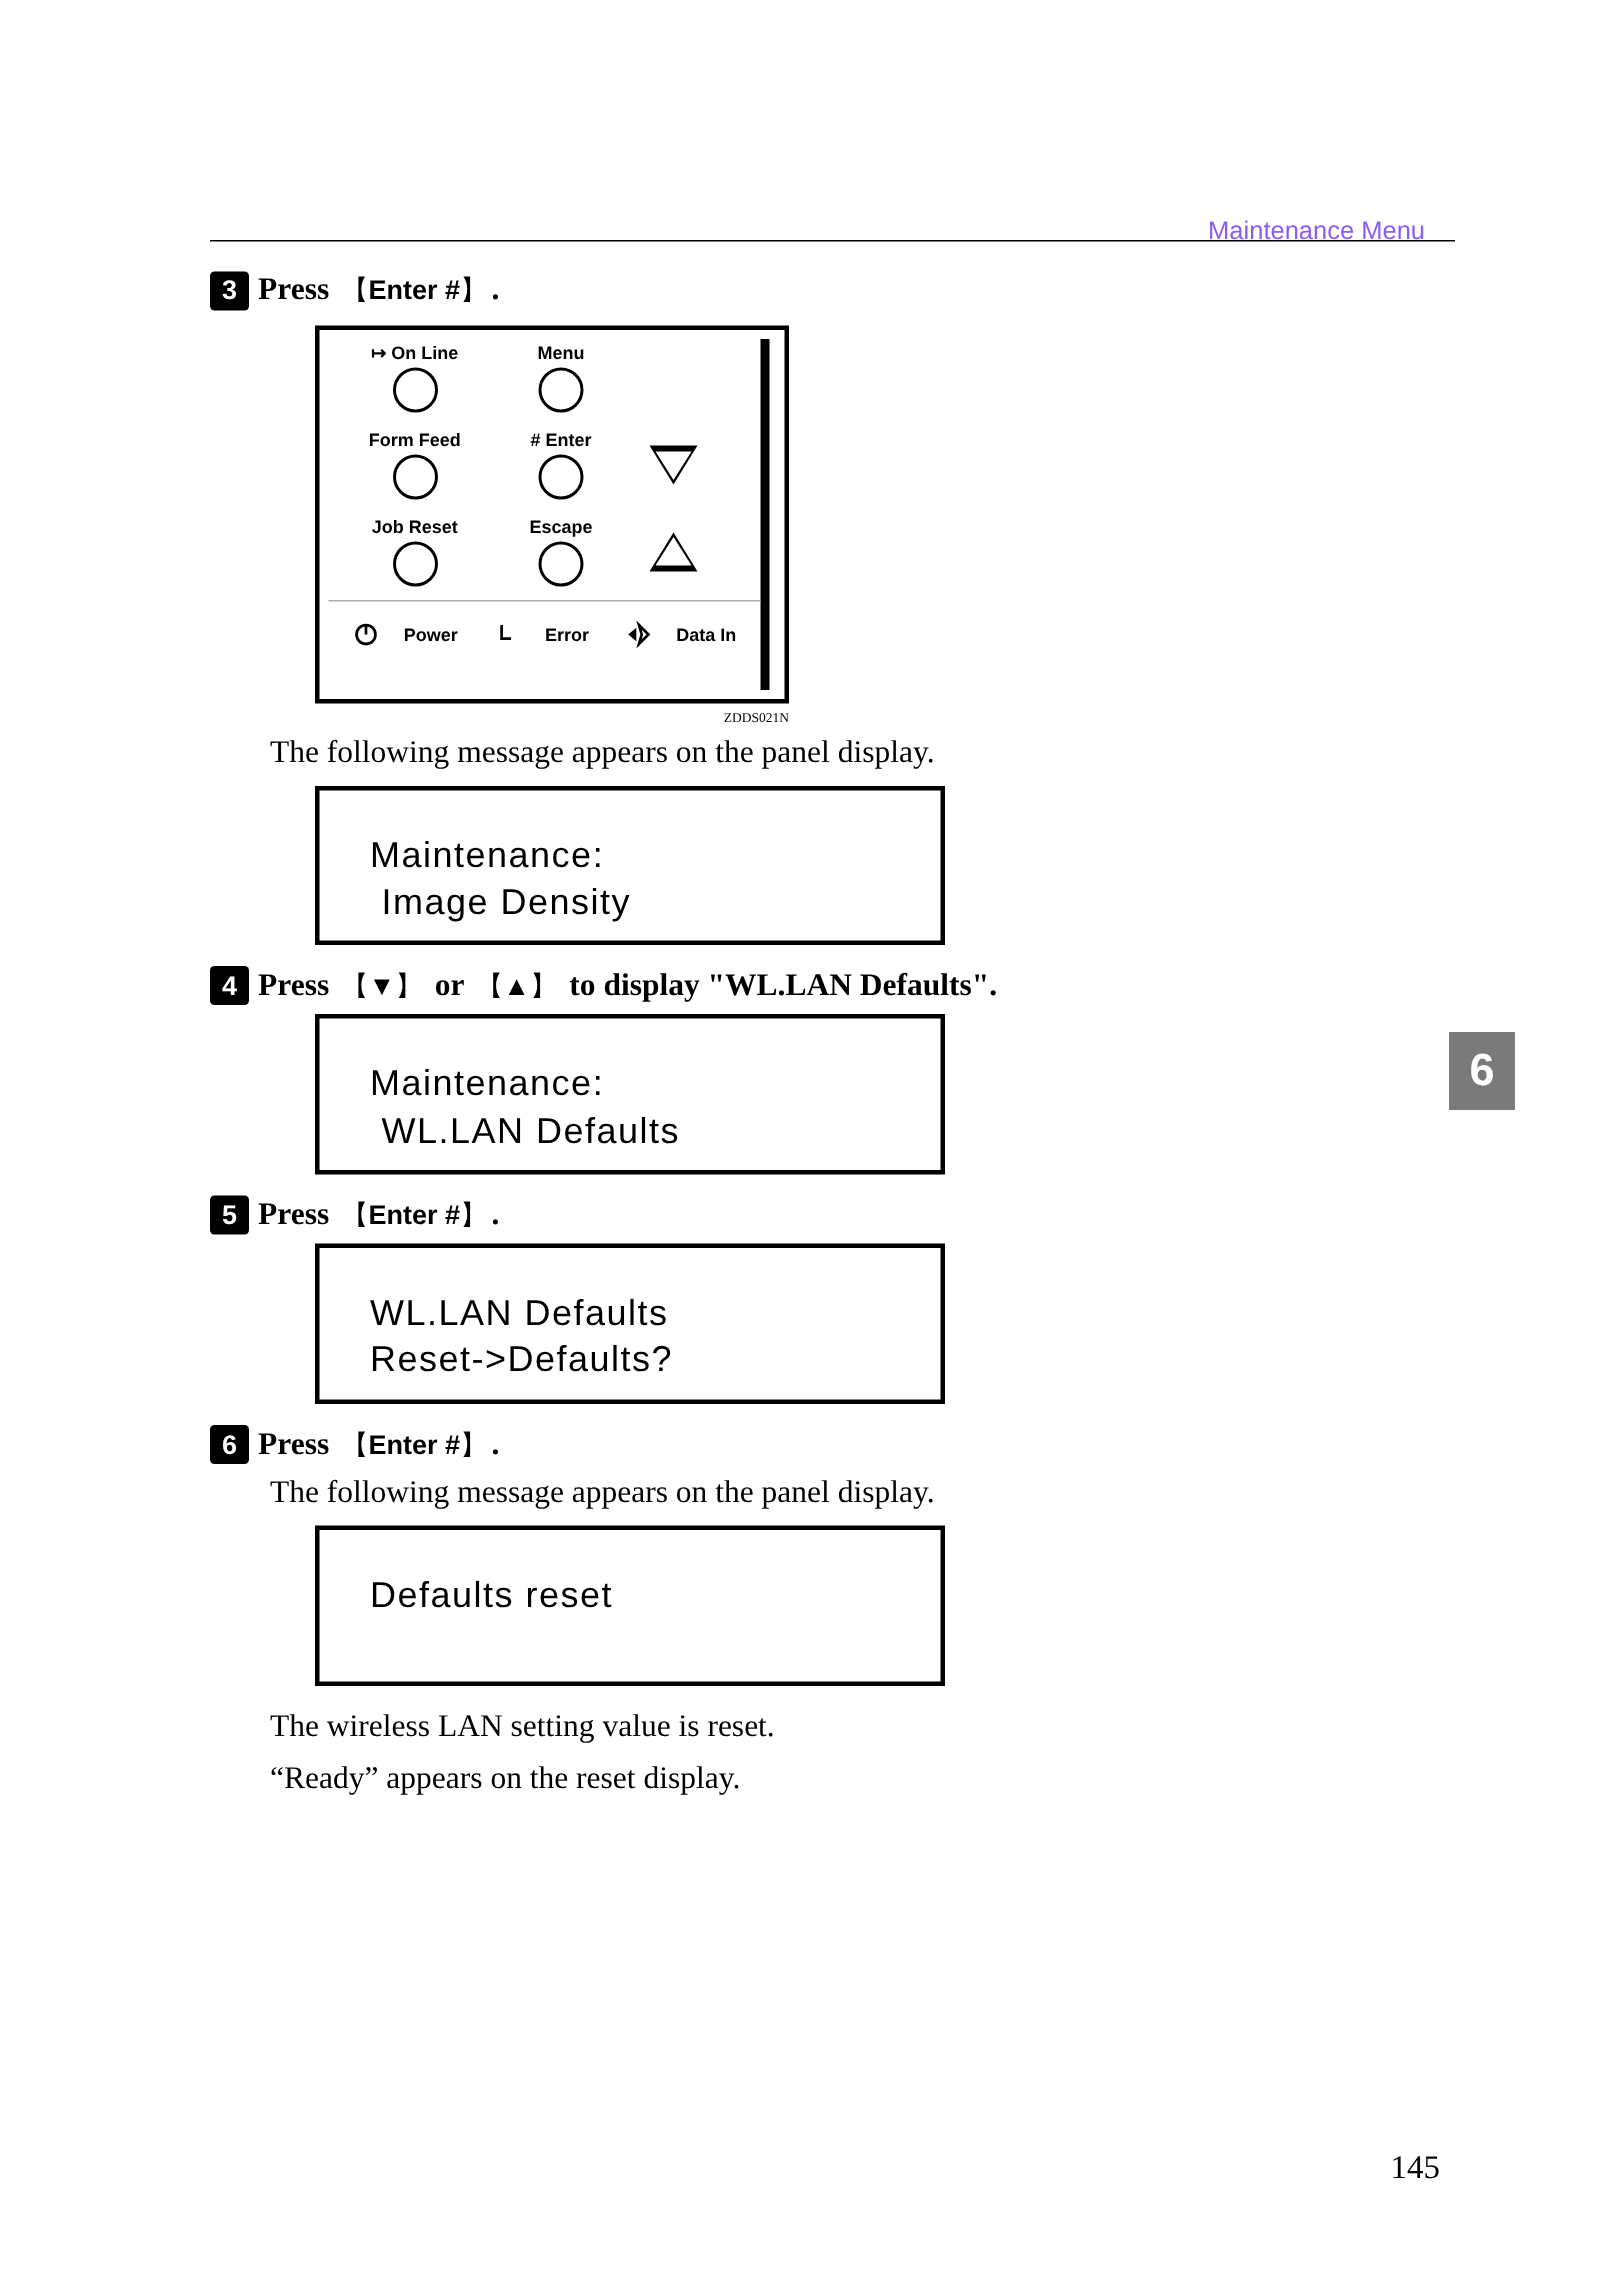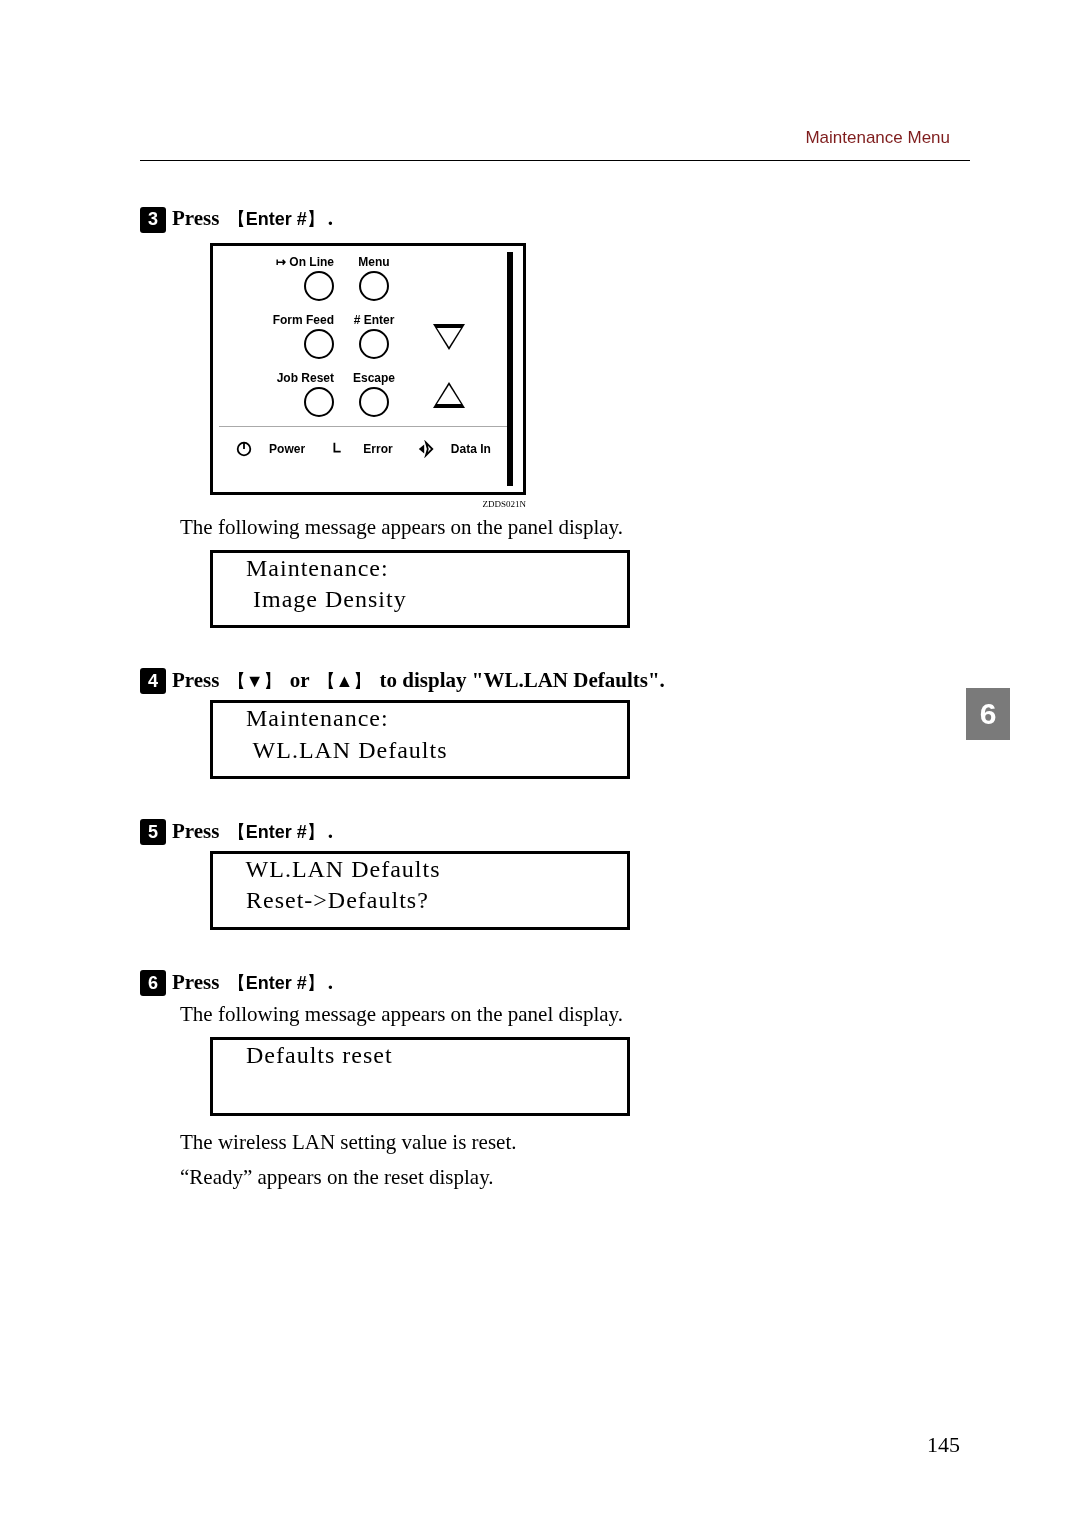--- a/index.html
+++ b/index.html
@@ -13,25 +13,25 @@
     position: relative;
   }
   .page {
     padding: 120px 110px 60px 140px;
     position: relative;
     box-sizing: border-box;
     height: 100%;
   }
   .header-right {
     position: absolute;
-    top: 128px;
+    top: 144px;
     right: 130px;
     font-size: 17px;
     font-family: Arial, sans-serif;
-    color: #7f1d1d;
+    color: #8b5cf6;
   }
   .hr-line {
     position: absolute;
     top: 160px;
     left: 140px;
     right: 110px;
     border-top: 1px solid #000;
   }
   .content {
     margin-top: 60px;
@@ -55,21 +55,20 @@
     font-weight: bold;
     font-size: 18px;
     align-items: center;
     justify-content: center;
     border-radius: 3px;
     flex-shrink: 0;
   }
   .step-text {
     font-size: 21px;
     font-weight: bold;
-    margin-top: 26px;
   }
   .step-text .keycap {
     display: inline-block;
     font-family: Arial, sans-serif;
     font-size: 18px;
     font-weight: bold;
     padding: 0 3px;
   }
   .keycap::before { content:"【"; font-weight: normal;}
   .keycap::after  { content:"】"; font-weight: normal;}
@@ -93,21 +92,21 @@
   .pp-inner {
     position: absolute;
     left: 6px; right: 10px; top: 6px; bottom: 6px;
     border-right: 6px solid #000;
   }
   .pp-row {
     display: flex;
     align-items: center;
     height: 58px;
   }
-  .pp-col1 { width: 115px; text-align: right;}
+  .pp-col1 { width: 115px; text-align: center;}
   .pp-col2 { width: 80px; text-align: center;}
   .pp-col3 { width: 70px; text-align: center; }
   .pp-label { font-size: 12px; font-weight: bold; display:block; line-height:1.1; }
   .rbtn {
     width: 26px; height: 26px; border: 2px solid #000; border-radius: 50%;
     display: inline-block; margin-top: 2px;
   }
   .tri-up-outline {
     width:0;height:0;display:inline-block;
     border-left:16px solid transparent;border-right:16px solid transparent;
@@ -140,22 +139,22 @@
     font-family: Liberation Serif, serif;
     font-size: 9px;
     text-align: right;
     width: 316px;
     margin-left: 70px;
   }
   
   .lcd {
     border: 3px solid #000;
     width: 370px;
-    padding: 0 18px 10px 26px;
-    font-family: Liberation Serif, serif;
+    padding: 28px 18px 10px 26px;
+    font-family: Liberation Sans, sans-serif;
     font-size: 24px;
     letter-spacing: 1px;
     line-height: 1.3;
     white-space: pre;
   }
   
   .side-tab {
     position: absolute;
     right: 70px;
     top: 688px;

